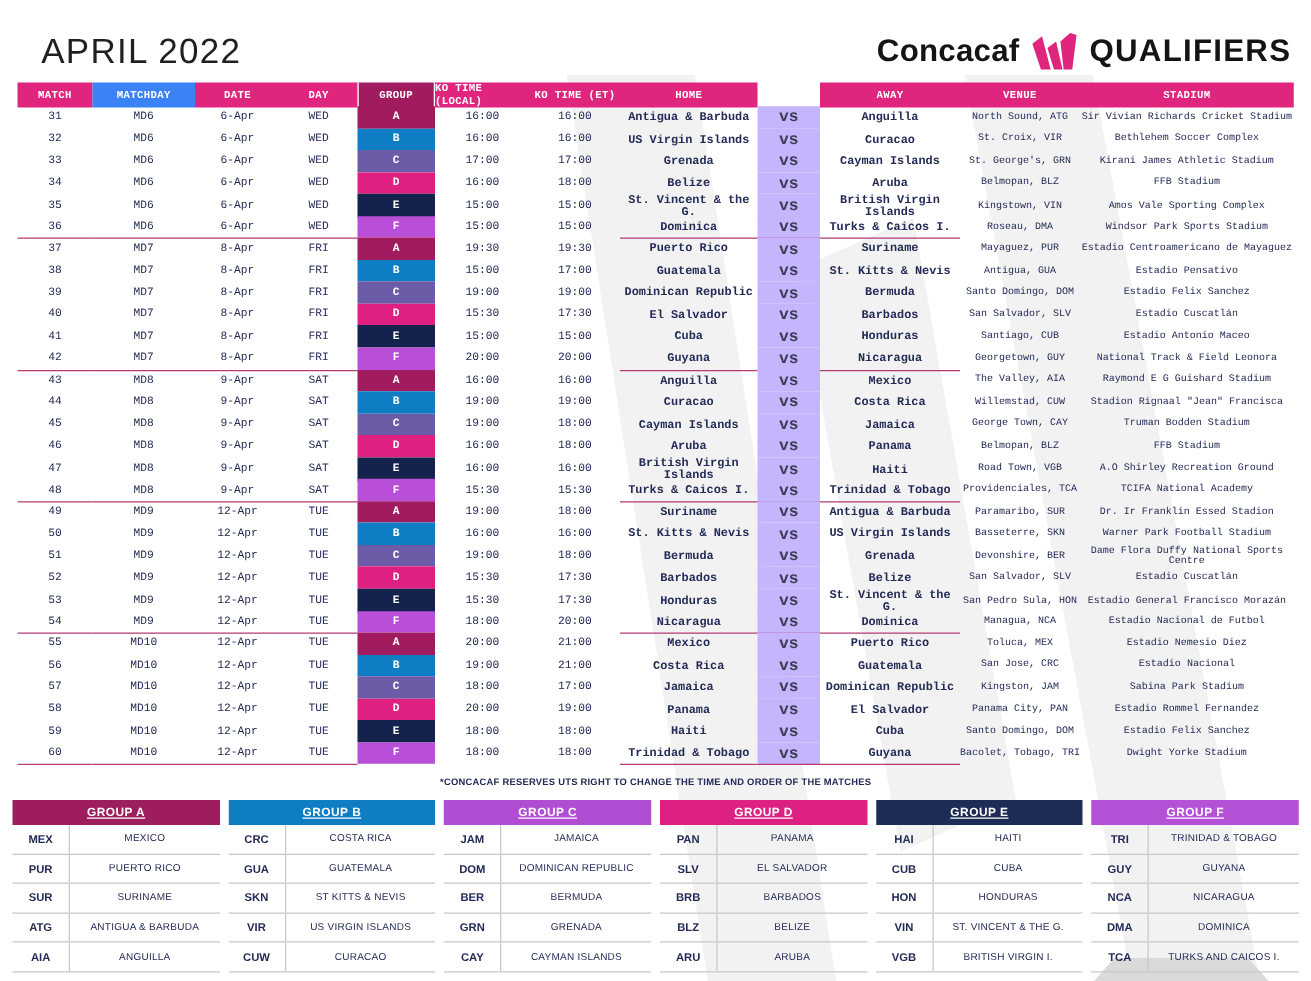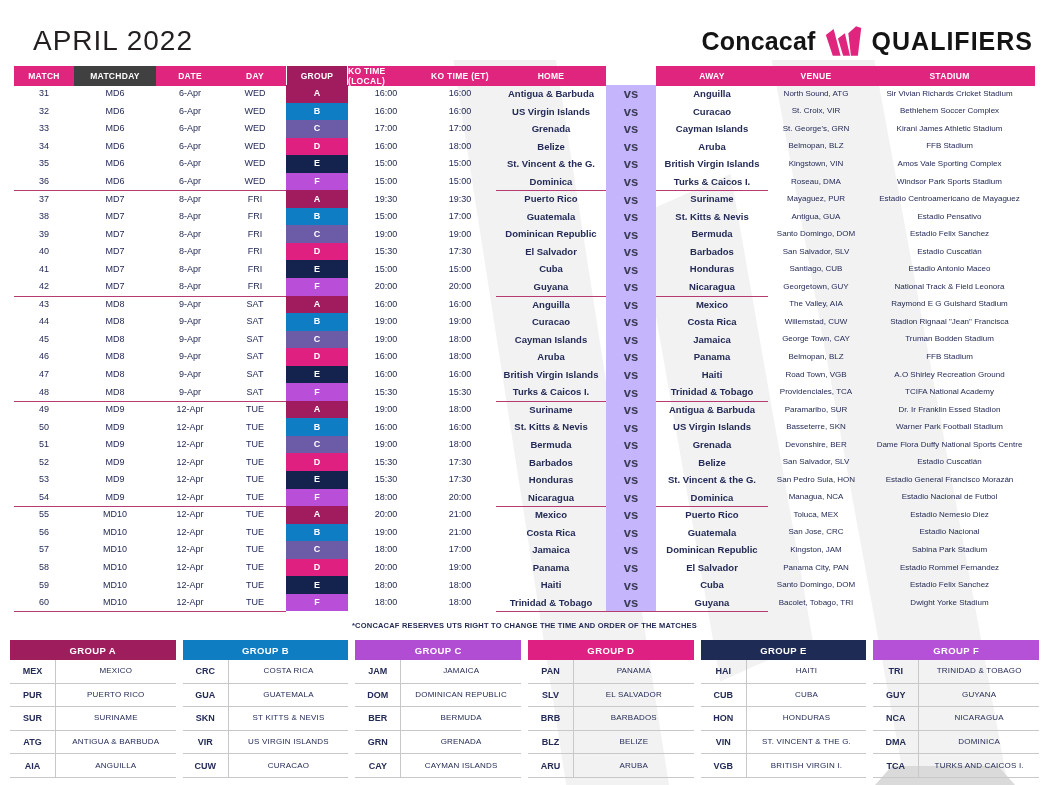--- a/index.html
+++ b/index.html
@@ -15,21 +15,21 @@
 
   
   .page-header{display:flex;justify-content:space-between;align-items:center;
     padding:16px 16px 0 33px;height:50px;}
   .page-title{font-size:28px;letter-spacing:1px;color:#231F20;font-weight:400;}
   .brand{display:flex;align-items:center;gap:9px;margin-left:44px;}
   .brand-name{font-size:25px;font-weight:bold;color:#141414;letter-spacing:0.2px;}
   .brand-suffix{font-size:25px;font-weight:bold;color:#141414;letter-spacing:1px;}
 
   
-  .schedule{position:absolute;left:14px;top:66px;width:1021px;}
+  .schedule{position:absolute;left:14px;top:66px;width:1021px;font-family:Liberation Mono, monospace;}
   .thead,.srow{display:grid;
     grid-template-columns:60px 82px 68px 62px 62px 76px 72px 110px 50px 112px 96px 171px;}
   .thead{height:19px;}
   .hcell{display:flex;align-items:center;justify-content:center;
     color:#fff;font-size:8.5px;font-weight:bold;letter-spacing:0.3px;background:#E0257E;}
   .hcell.hgroup{background:#A01C5F;border-left:1px solid #fff;border-right:1px solid #fff;}
   .hcell.hvs{background:transparent;}
   .srow{height:17.55px;}
   .cell{display:flex;align-items:center;justify-content:center;
     font-size:9px;height:100%;text-align:center;line-height:1;}
@@ -43,21 +43,21 @@
   .srow.block-end .c-away{border-bottom:1.5px solid var(--divider,#B53B72);}
 
   
   .footnote{position:absolute;left:14px;top:621px;width:1021px;text-align:center;
     font-size:7.5px;font-weight:bold;letter-spacing:0.2px;color:#242B56;}
 
   
   .groups{position:absolute;left:10px;top:640px;width:1029px;
     display:grid;grid-template-columns:repeat(6,1fr);gap:7px;}
   .ghead{height:20px;display:flex;align-items:center;justify-content:center;
-    color:#fff;font-size:9.5px;font-weight:bold;letter-spacing:0.4px;}
+    color:#fff;font-size:9.5px;font-weight:bold;letter-spacing:0.4px;text-decoration:underline;}
   .grow{display:grid;grid-template-columns:46px 1fr;height:22.6px;border-bottom:1px solid #C8C8C8;}
   .gcode{display:flex;align-items:center;justify-content:center;
     font-weight:bold;font-size:9px;border-right:1px solid #C8C8C8;}
   .gname{display:flex;align-items:center;justify-content:center;
     font-size:8px;letter-spacing:0.2px;text-align:center;line-height:1;}
 </style>
 </head>
 <body>
 
 <div class="watermark">
@@ -84,21 +84,21 @@
           </g>
         </svg>
       </span>
       <span class="brand-suffix">QUALIFIERS</span>
     </div>
   </div>
 
   <div class="schedule">
     <div class="thead" id="sched-head">
         <div class="hcell" style="background: rgb(224, 37, 126);">MATCH</div>
-        <div class="hcell" style="background: #404040;">MATCHDAY</div>
+        <div class="hcell" style="background: #3b82f6;">MATCHDAY</div>
         <div class="hcell" style="background: rgb(224, 37, 126);">DATE</div>
         <div class="hcell" style="background: rgb(224, 37, 126);">DAY</div>
         <div class="hcell hgroup" style="background: rgb(160, 28, 95);">GROUP</div>
         <div class="hcell" style="background: rgb(224, 37, 126);">KO TIME (LOCAL)</div>
         <div class="hcell" style="background: rgb(224, 37, 126);">KO TIME (ET)</div>
         <div class="hcell" style="background: rgb(224, 37, 126);">HOME</div>
         <div class="hcell hvs"></div>
         <div class="hcell" style="background: rgb(224, 37, 126);">AWAY</div>
         <div class="hcell" style="background: rgb(224, 37, 126);">VENUE</div>
         <div class="hcell" style="background: rgb(224, 37, 126);">STADIUM</div>

